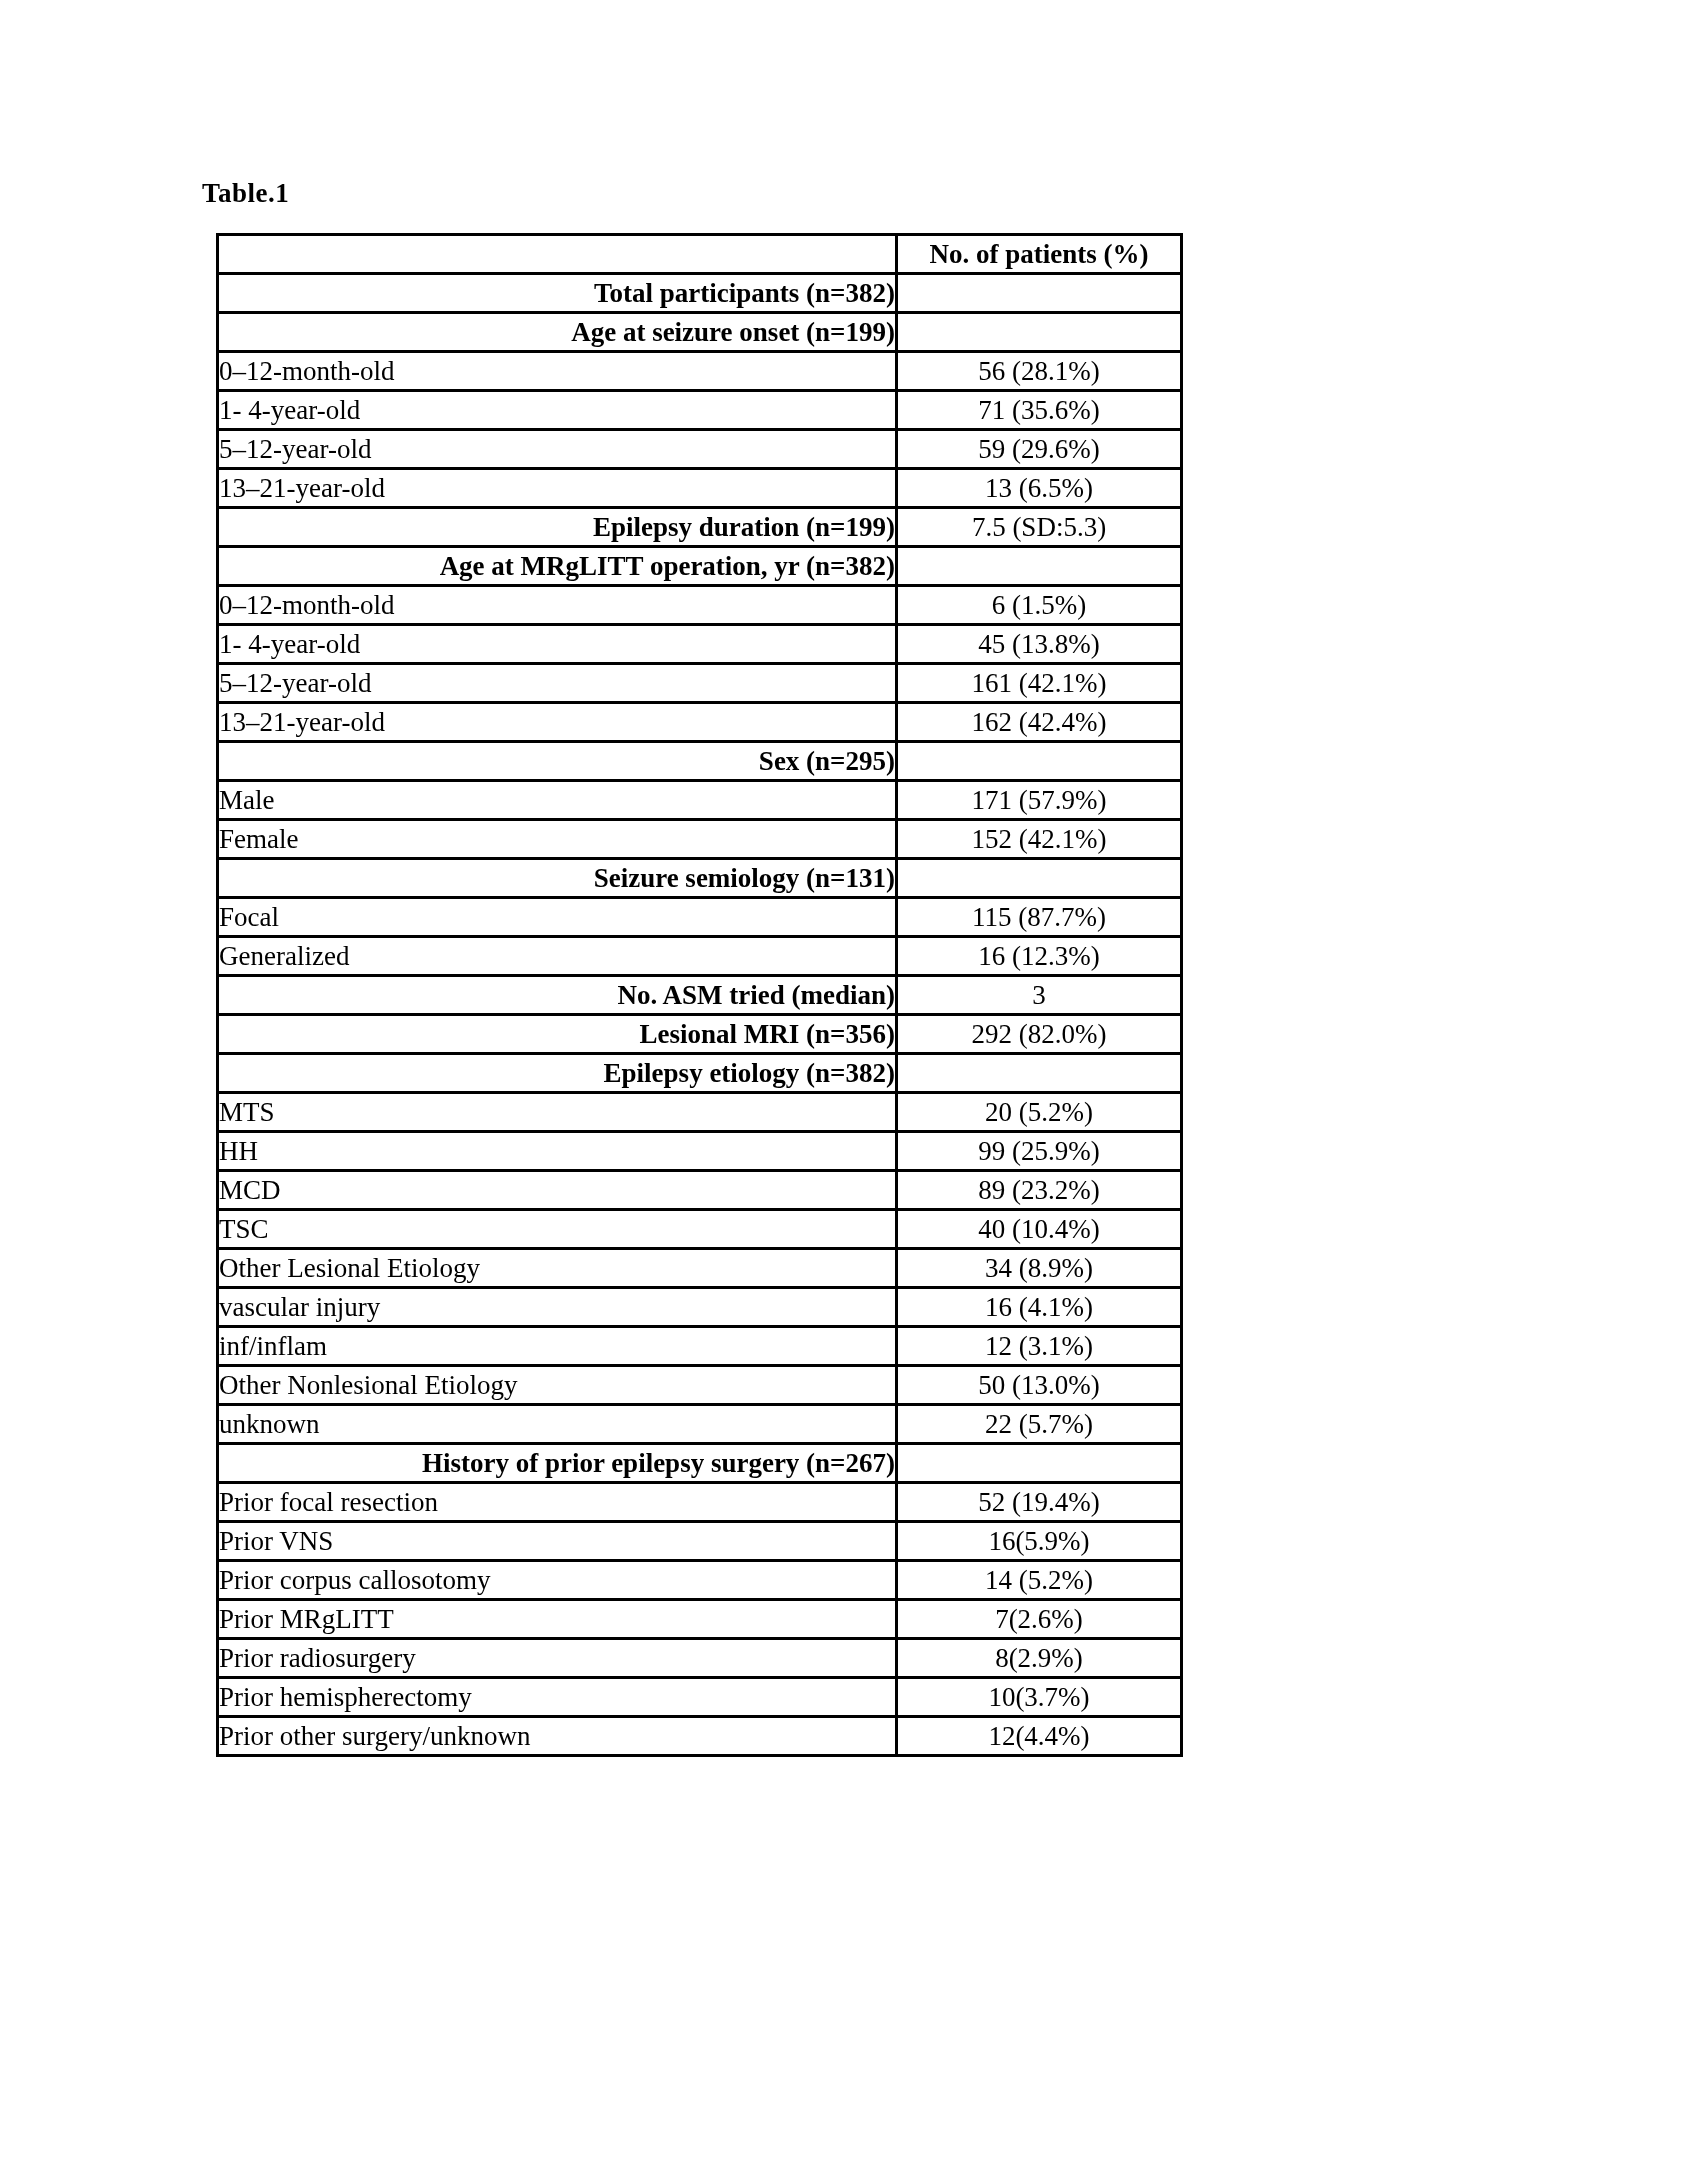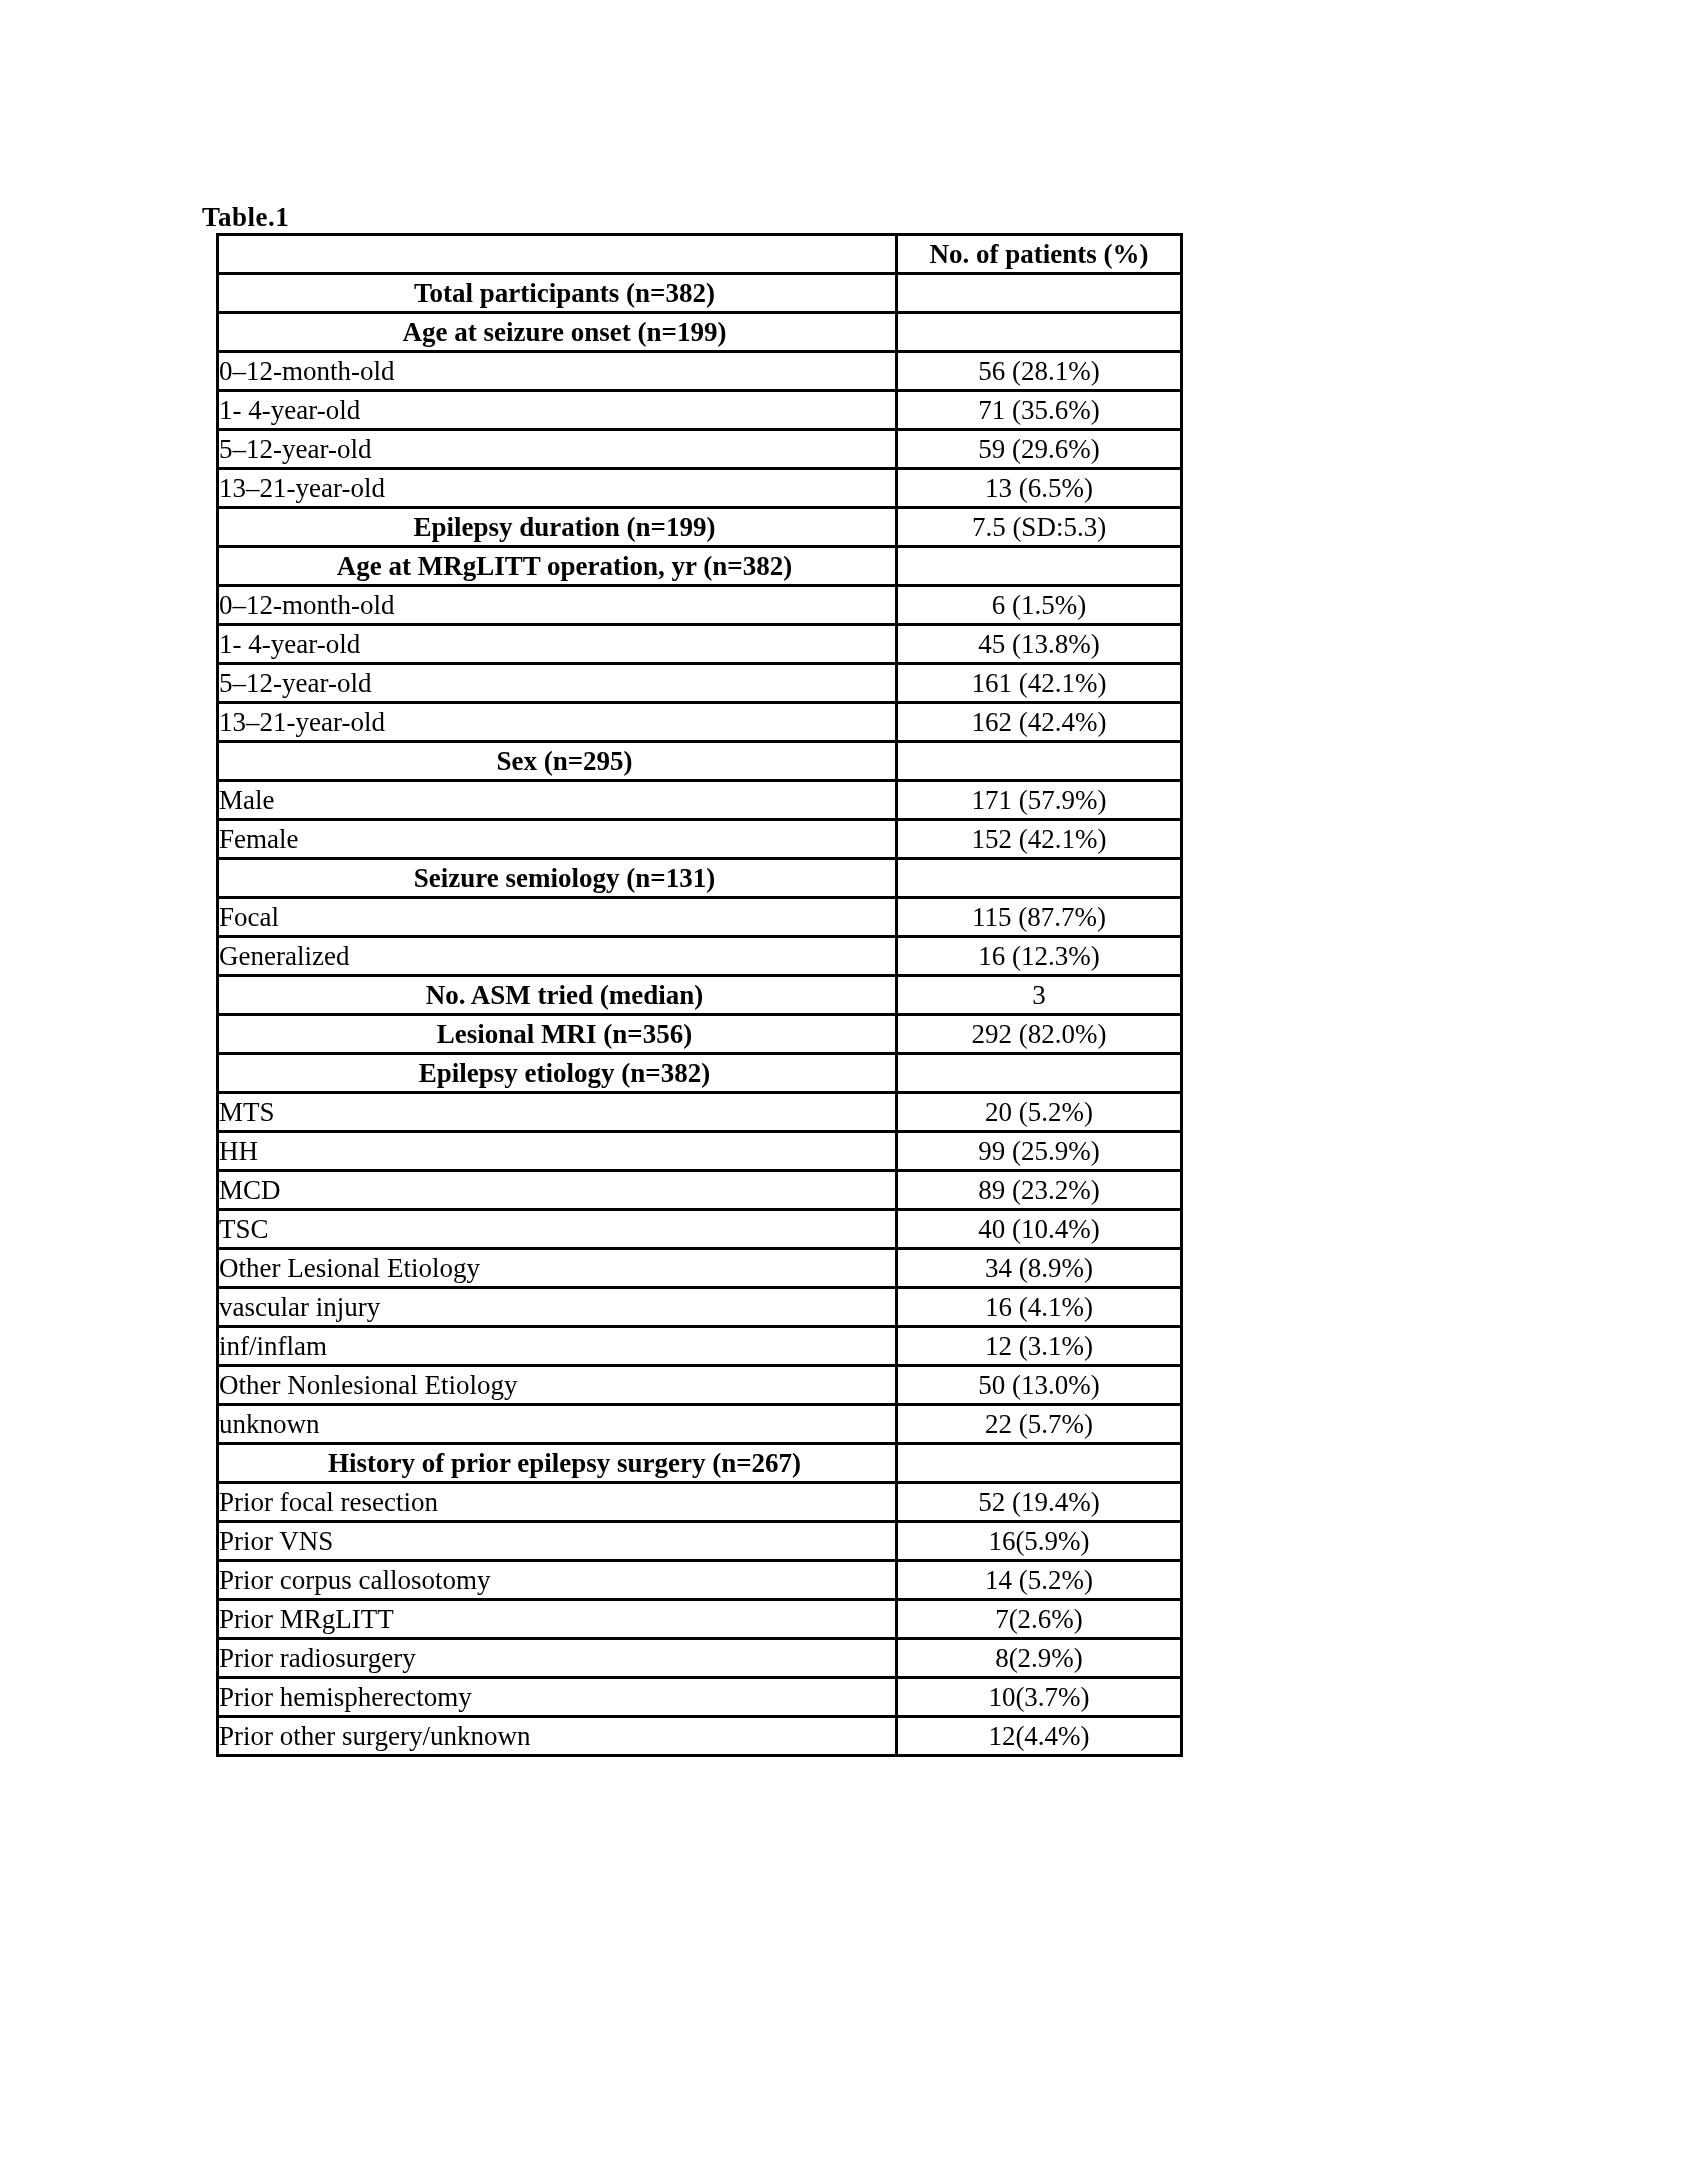--- a/index.html
+++ b/index.html
@@ -7,21 +7,21 @@
     width: 1683px;
     height: 2178px;
     background: #ffffff;
     color: #000000;
     font-family: "Liberation Serif", serif;
     position: relative;
   }
   .page-title {
     position: absolute;
     left: 202px;
-    top: 202px;
+    top: 178px;
     font-size: 27px;
     font-weight: 700;
     letter-spacing: 0.5px;
   }
   table.patients {
     position: absolute;
     left: 216px;
     top: 233px;
     width: 964px;
     border-collapse: collapse;
@@ -40,21 +40,21 @@
     white-space: nowrap;
     background: #ffffff;
   }
   th.head-empty { font-weight: 400; }
   th.head-label {
     font-weight: 700;
     text-align: center;
   }
   td.label-cell.section {
     font-weight: 700;
-    text-align: center;
+    text-align: right;
     padding-left: 15px;
   }
   td.label-cell.sub {
     font-weight: 400;
     text-align: left;
     padding-right: 13px;
   }
   td.value-cell {
     font-weight: 400;
     text-align: center;

